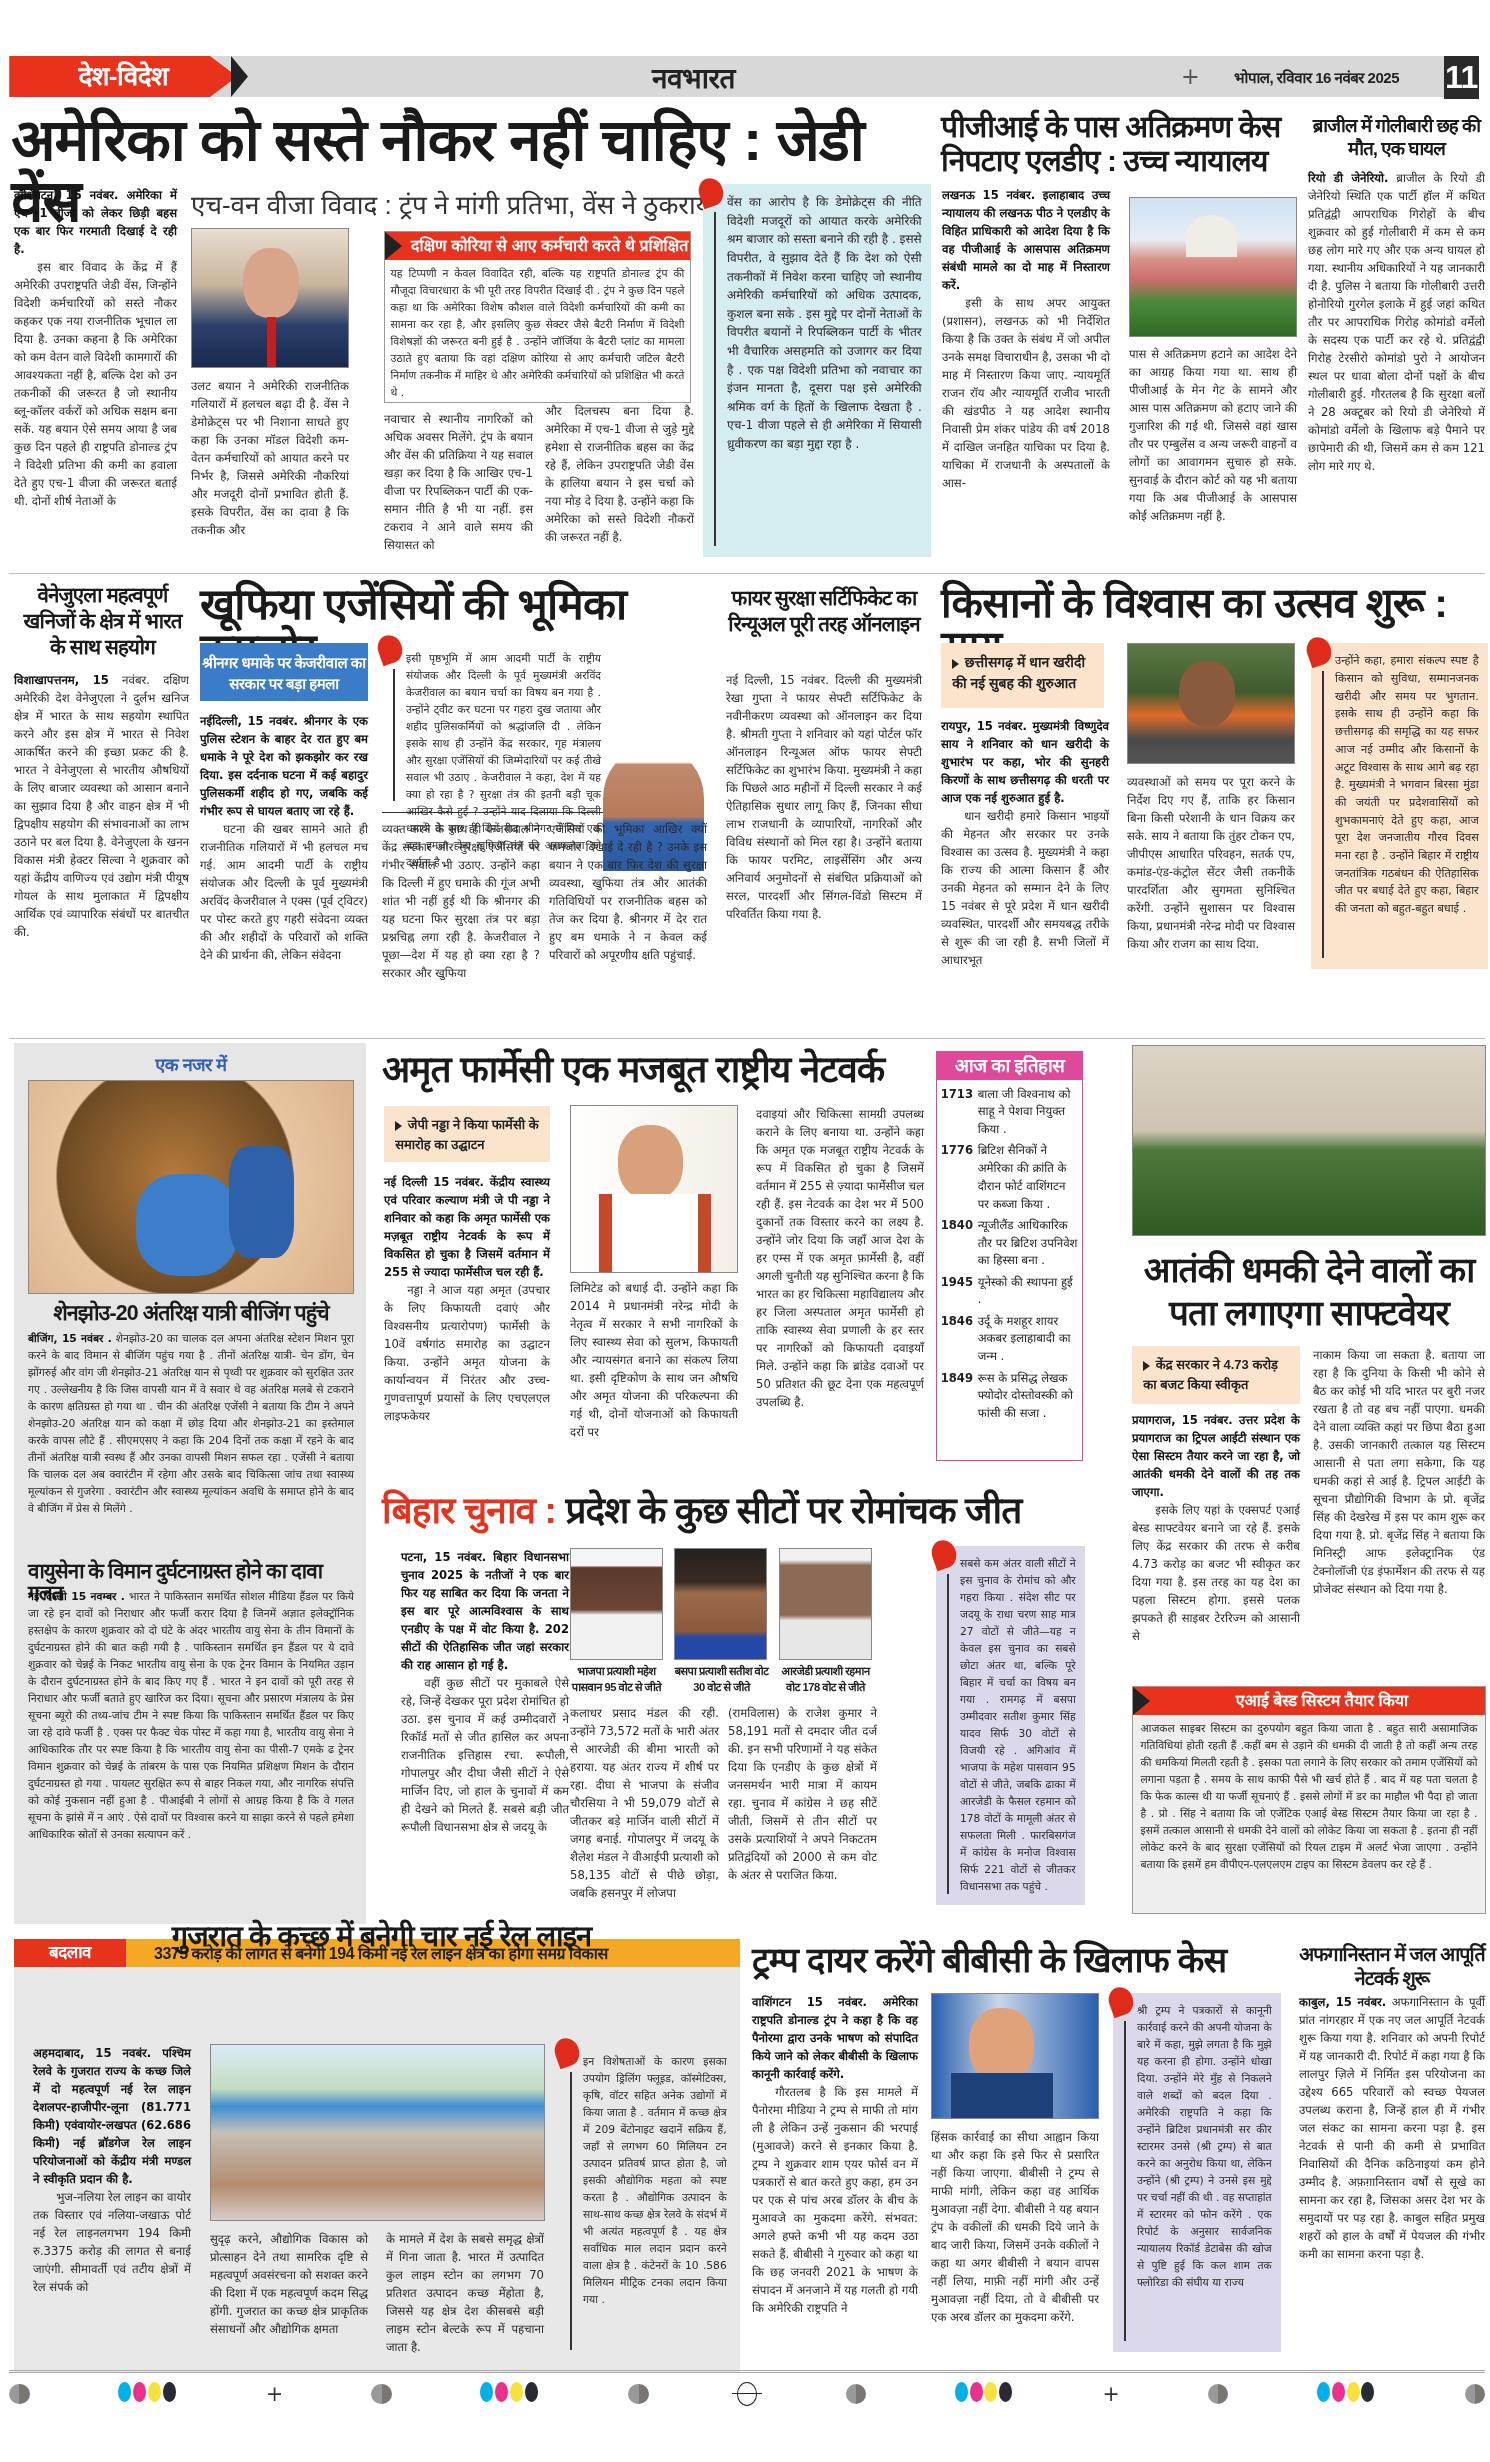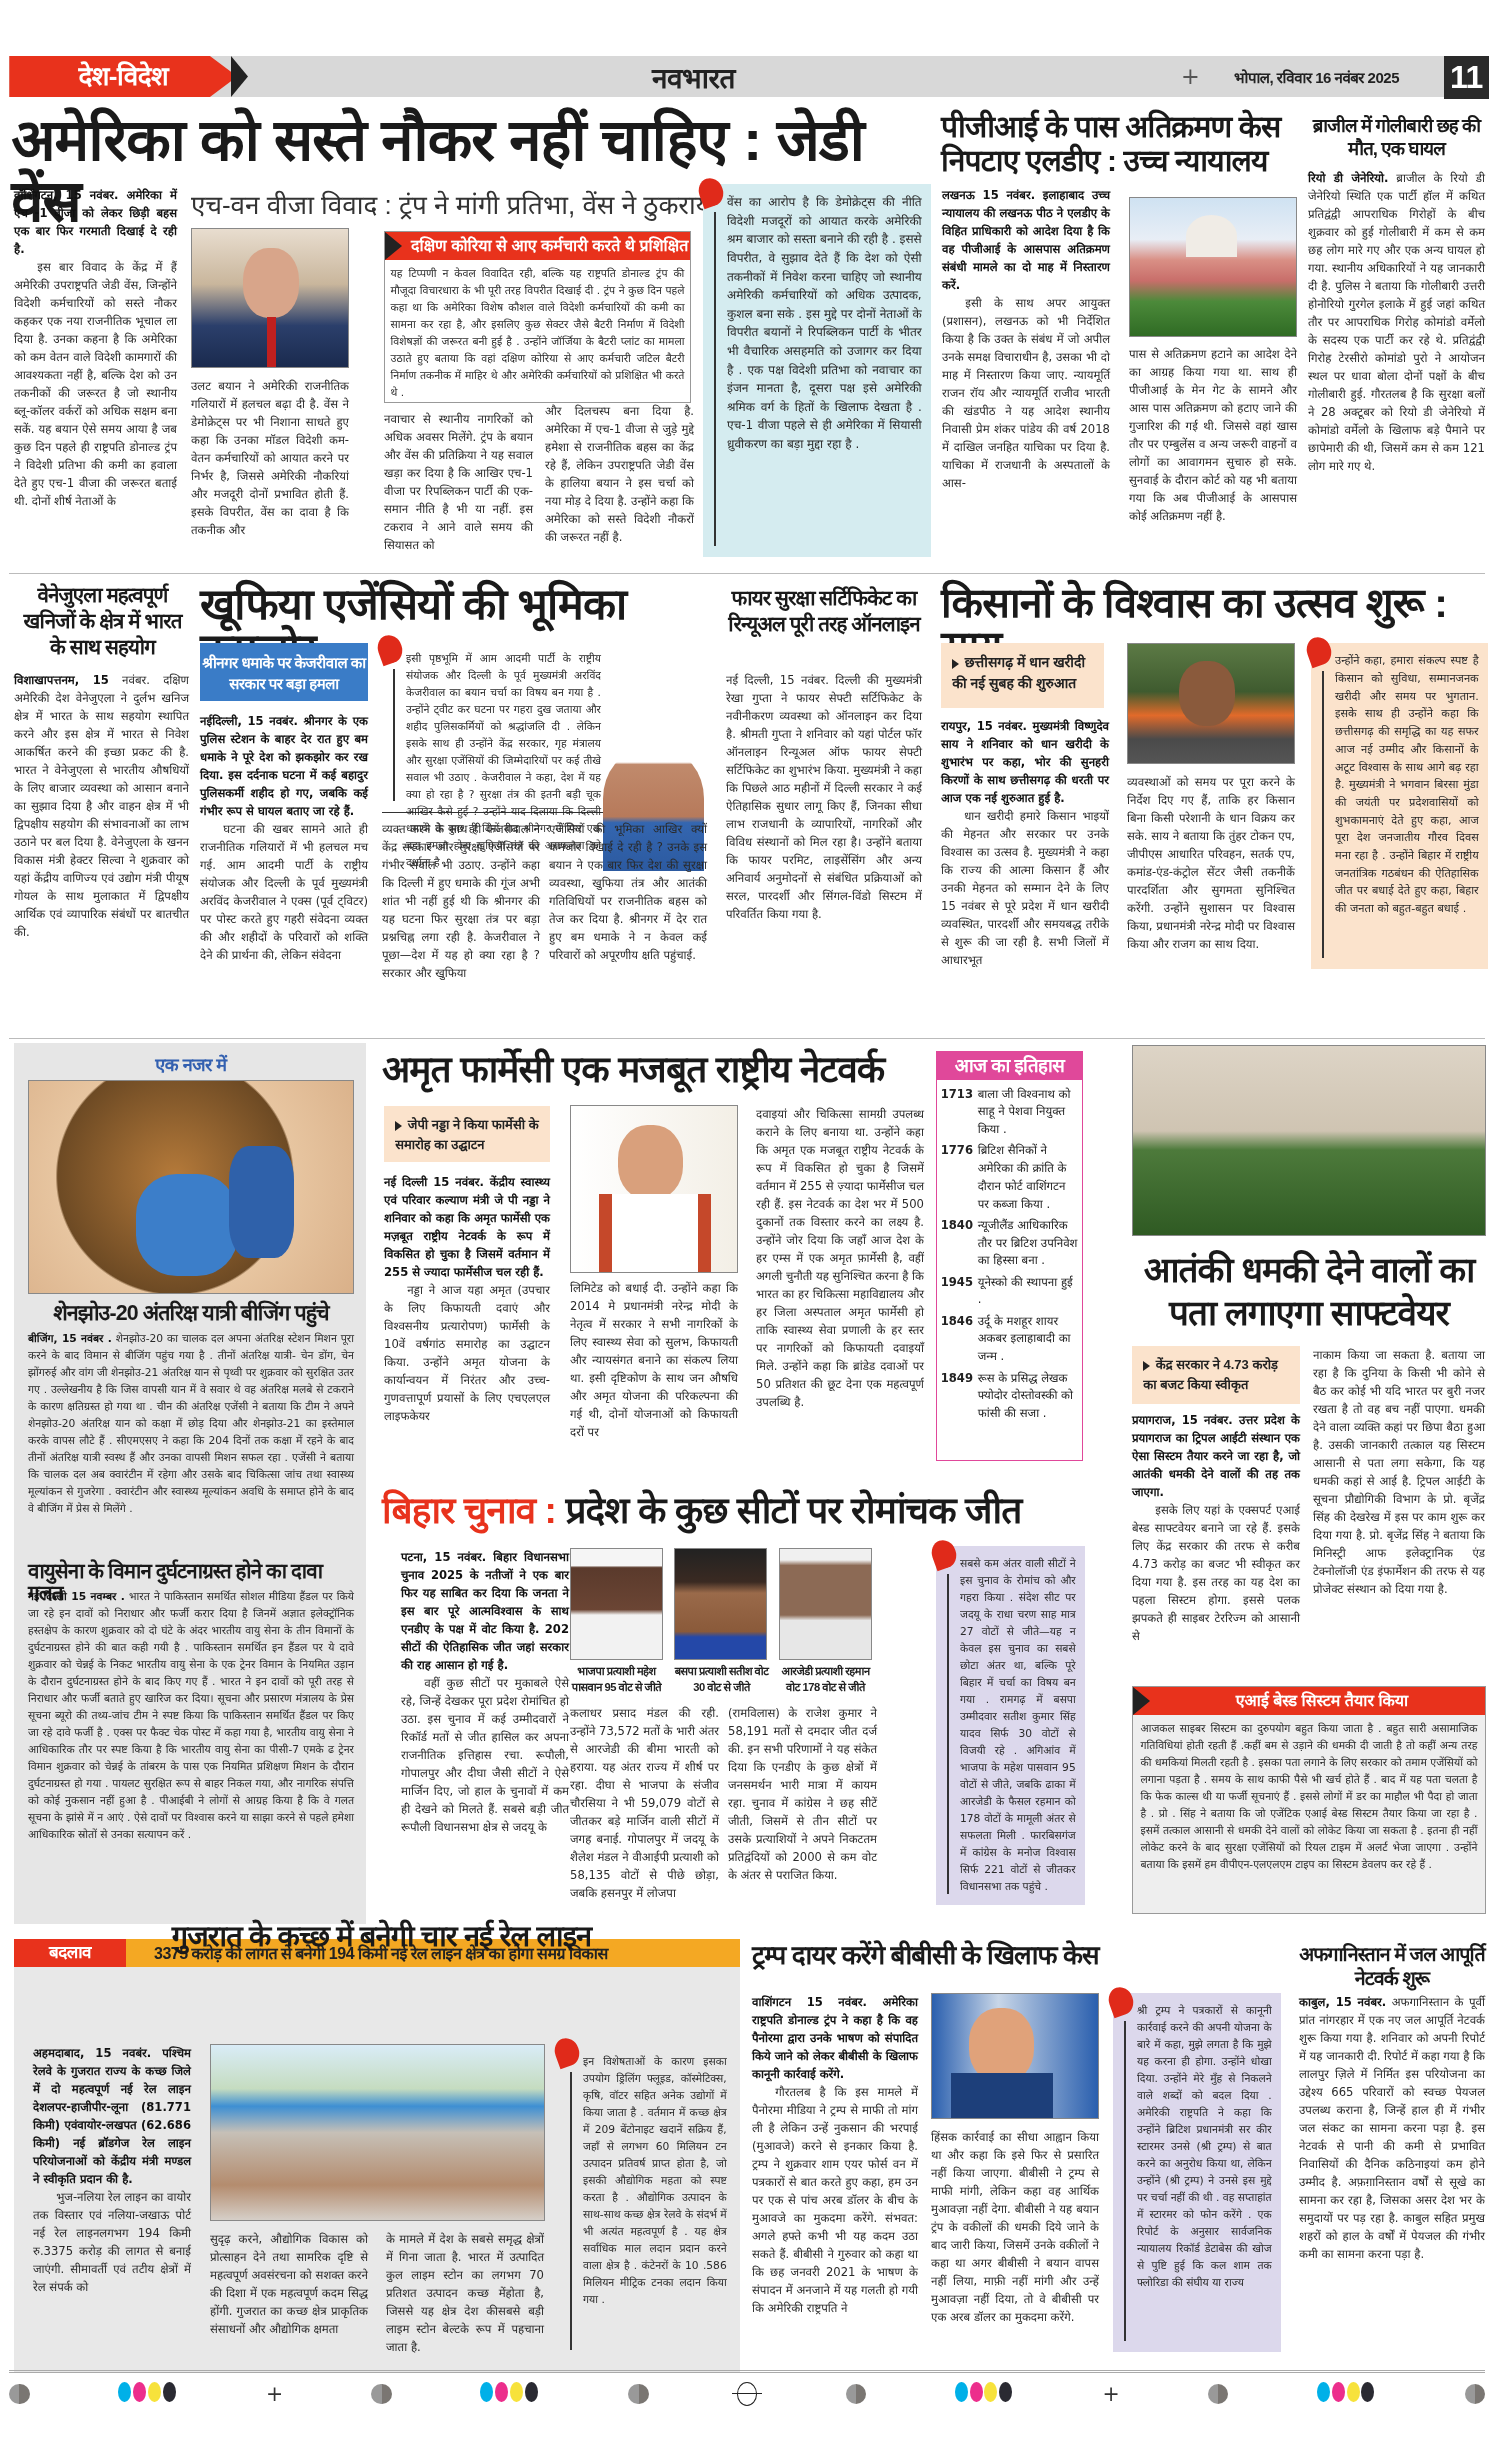--- a/index.html
+++ b/index.html
@@ -22,21 +22,21 @@
 </style>
 </head>
 <body>
 
 <div class="abs" style="left:9.3px;top:56px;width:1448px;height:41px;background:#d8d8d8;"></div>
 <div class="abs cond" style="left:9.3px;top:56px;width:228px;height:41px;background:#e8321c;color:#fff;font-size:26px;line-height:41px;text-align:center;clip-path:polygon(0 0,88% 0,100% 50%,88% 100%,0 100%);">देश-विदेश</div>
 <div class="abs" style="left:231px;top:56px;width:17px;height:41px;background:#222;clip-path:polygon(0 0,100% 50%,0 100%);"></div>
 <div class="abs cond" style="left:652px;top:58px;font-size:28px;color:#222;">नवभारत</div>
 <div class="abs" style="left:1181px;top:63px;font-size:22.4px;color:#555;">+</div>
 <div class="abs cond" style="left:1234px;top:67px;font-size:15px;color:#222;">भोपाल, रविवार 16 नवंबर 2025</div>
-<div class="abs cond" style="left:1444px;top:56px;width:45px;height:43px;background:#2a2a2a;color:#fff;font-size:32px;text-align:center;line-height:43px;">11</div>
+<div class="abs cond" style="left:1444px;top:56px;width:35px;height:43px;background:#2a2a2a;color:#fff;font-size:32px;text-align:center;line-height:43px;">11</div>
 
 <div class="abs hl" style="left:11.2px;top:110px;width:922px;font-size:58px;">अमेरिका को सस्ते नौकर नहीं चाहिए : जेडी वेंस</div>
 <div class="abs txt" style="left:14px;top:186px;width:163px;">
   <p><b>वॉशिंगटन, 15 नवंबर. अमेरिका में एच -1 वीजा को लेकर छिड़ी बहस एक बार फिर गरमाती दिखाई दे रही है.</b></p>
   <p style="text-indent:2em">इस बार विवाद के केंद्र में हैं अमेरिकी उपराष्ट्रपति जेडी वेंस, जिन्होंने विदेशी कर्मचारियों को सस्ते नौकर कहकर एक नया राजनीतिक भूचाल ला दिया है. उनका कहना है कि अमेरिका को कम वेतन वाले विदेशी कामगारों की आवश्यकता नहीं है, बल्कि देश को उन तकनीकों की जरूरत है जो स्थानीय ब्लू-कॉलर वर्करों को अधिक सक्षम बना सकें. यह बयान ऐसे समय आया है जब कुछ दिन पहले ही राष्ट्रपति डोनाल्ड ट्रंप ने विदेशी प्रतिभा की कमी का हवाला देते हुए एच-1 वीजा की जरूरत बताई थी. दोनों शीर्ष नेताओं के</p>
 </div>
 <div class="abs" style="left:191px;top:186px;width:736px;font-size:26px;color:#333;font-family:'Liberation Sans',sans-serif;">एच-वन वीजा विवाद : ट्रंप ने मांगी प्रतिभा, वेंस ने ठुकराया</div>
 <div class="abs photo" style="left:191px;top:228px;width:158px;height:140px;background:linear-gradient(#e8ddcf,#c9b69c 40%,#2b3f6b 70%,#1a2a4e);">
   <div style="position:absolute;left:51px;top:18.6px;width:56px;height:70px;border-radius:45%;background:#d8a58a;"></div>
   <div style="position:absolute;left:75px;top:88px;width:9.3px;height:51px;background:#c0201f;"></div>
@@ -205,21 +205,21 @@
 </div>
 <div class="abs photo" style="left:210px;top:2044px;width:335px;height:177px;background:linear-gradient(#d9ecf7 0%,#c5dcc0 25%,#3d8fd3 35%,#c6c0b7 50%,#b48c6e 80%,#d6cfc8);"></div>
 <div class="abs txt" style="left:210px;top:2230px;width:158px;">सुदृढ़ करने, औद्योगिक विकास को प्रोत्साहन देने तथा सामरिक दृष्टि से महत्वपूर्ण अवसंरचना को सशक्त करने की दिशा में एक महत्वपूर्ण कदम सिद्ध होंगी. गुजरात का कच्छ क्षेत्र प्राकृतिक संसाधनों और औद्योगिक क्षमता</div>
 <div class="abs txt" style="left:386px;top:2230px;width:158px;">के मामले में देश के सबसे समृद्ध क्षेत्रों में गिना जाता है. भारत में उत्पादित कुल लाइम स्टोन का लगभग 70 प्रतिशत उत्पादन कच्छ मेंहोता है, जिससे यह क्षेत्र देश कीसबसे बड़ी लाइम स्टोन बेल्टके रूप में पहचाना जाता है.</div>
 <div class="qbox" style="left:559px;top:2044px;width:177px;height:317px;">
   <div class="quote-mark"></div>
     <div class="vline"></div>
   <div class="txt" style="font-size:10.7px;line-height:17px;">इन विशेषताओं के कारण इसका उपयोग ड्रिलिंग फ्लूइड, कॉस्मेटिक्स, कृषि, वॉटर सहित अनेक उद्योगों में किया जाता है . वर्तमान में कच्छ क्षेत्र में 209 बेंटोनाइट खदानें सक्रिय हैं, जहाँ से लगभग 60 मिलियन टन उत्पादन प्रतिवर्ष प्राप्त होता है, जो इसकी औद्योगिक महता को स्पष्ट करता है . औद्योगिक उत्पादन के साथ-साथ कच्छ क्षेत्र रेलवे के संदर्भ में भी अत्यंत महत्वपूर्ण है . यह क्षेत्र सर्वाधिक माल लदान प्रदान करने वाला क्षेत्र है . कंटेनरों के 10 .586 मिलियन मीट्रिक टनका लदान किया गया .</div>
 </div>
 
-<div class="abs hl" style="left:752px;top:1942px;width:540px;font-size:26px;">ट्रम्प दायर करेंगे बीबीसी के खिलाफ केस</div>
+<div class="abs hl" style="left:752px;top:1942px;width:540px;font-size:35px;">ट्रम्प दायर करेंगे बीबीसी के खिलाफ केस</div>
 <div class="abs txt" style="left:752px;top:1993px;width:166px;">
   <p><b>वाशिंगटन 15 नवंबर. अमेरिका राष्ट्रपति डोनाल्ड ट्रंप ने कहा है कि वह पैनोरमा द्वारा उनके भाषण को संपादित किये जाने को लेकर बीबीसी के खिलाफ कानूनी कार्रवाई करेंगे.</b></p>
   <p style="text-indent:2em">गौरतलब है कि इस मामले में पैनोरमा मीडिया ने ट्रम्प से माफी तो मांग ली है लेकिन उन्हें नुकसान की भरपाई (मुआवजे) करने से इनकार किया है. ट्रम्प ने शुक्रवार शाम एयर फोर्स वन में पत्रकारों से बात करते हुए कहा, हम उन पर एक से पांच अरब डॉलर के बीच के मुआवजे का मुकदमा करेंगे. संभवत: अगले हफ्ते कभी भी यह कदम उठा सकते हैं. बीबीसी ने गुरुवार को कहा था कि छह जनवरी 2021 के भाषण के संपादन में अनजाने में यह गलती हो गयी कि अमेरिकी राष्ट्रपति ने</p>
 </div>
 <div class="abs photo" style="left:931px;top:1993px;width:168px;height:126px;background:linear-gradient(90deg,#2a5fae,#c8d6e8 40%,#2a5fae);">
   <div style="position:absolute;left:37px;top:14px;width:65px;height:75px;border-radius:45%;background:#e0a27a;"></div>
   <div style="position:absolute;left:18.6px;top:79px;width:102px;height:51px;background:#1d3f7a;"></div>
 </div>
 <div class="abs txt" style="left:931px;top:2128px;width:168px;">हिंसक कार्रवाई का सीधा आह्वान किया था और कहा कि इसे फिर से प्रसारित नहीं किया जाएगा. बीबीसी ने ट्रम्प से माफी मांगी, लेकिन कहा वह आर्थिक मुआवज़ा नहीं देगा. बीबीसी ने यह बयान ट्रंप के वकीलों की धमकी दिये जाने के बाद जारी किया, जिसमें उनके वकीलों ने कहा था अगर बीबीसी ने बयान वापस नहीं लिया, माफ़ी नहीं मांगी और उन्हें मुआवज़ा नहीं दिया, तो वे बीबीसी पर एक अरब डॉलर का मुकदमा करेंगे.</div>
 <div class="qbox" style="left:1113px;top:1993px;width:168px;height:359px;background:#dcd8ec;">

